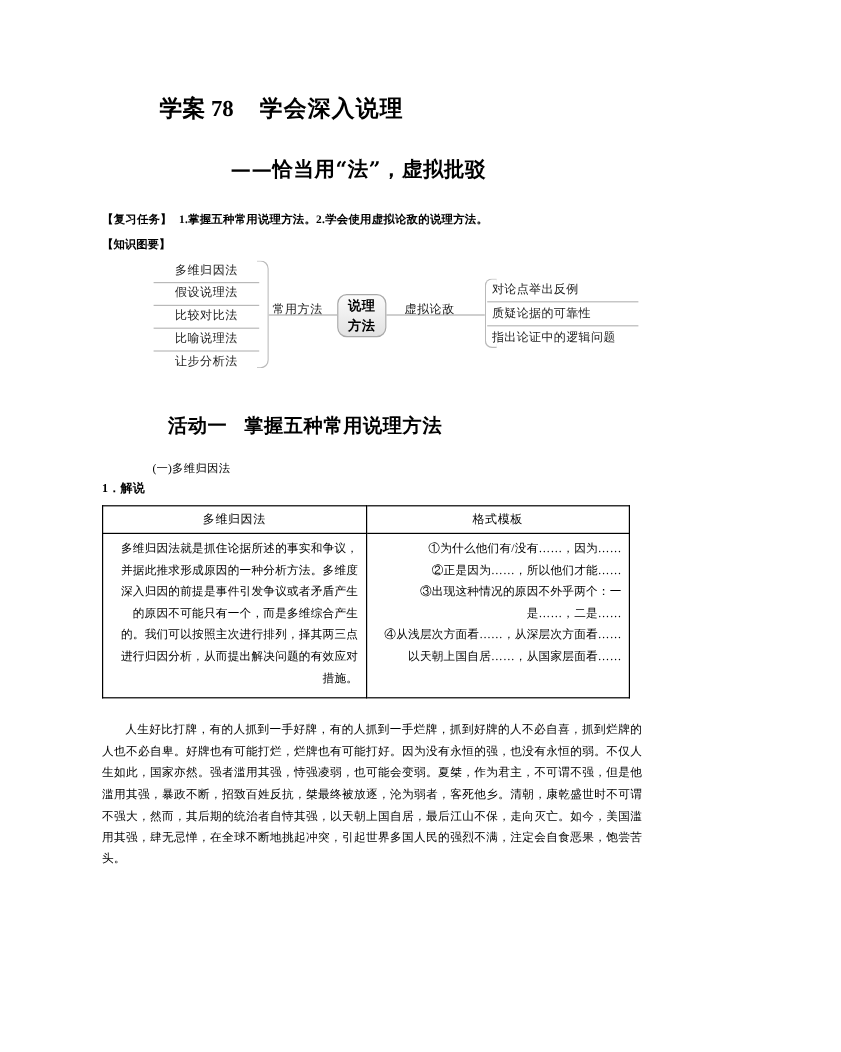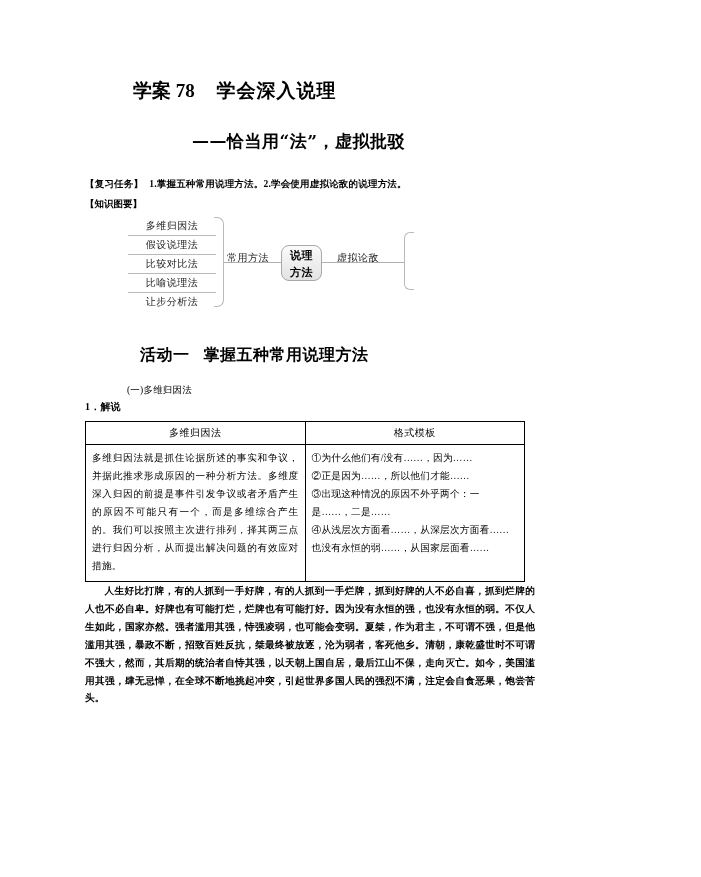--- a/index.html
+++ b/index.html
@@ -193,47 +193,47 @@
   table.explain {
     margin-top: 7px;
     border-collapse: collapse;
     width: 440px;
     table-layout: fixed;
   }
   table.explain th,
   table.explain td {
     border: 1px solid #000000;
     vertical-align: top;
+    text-align: right;
   }
   table.explain th {
     font-size: 10px;
     font-weight: normal;
     text-align: center;
     padding: 4px 0 4px 0;
     letter-spacing: 0.5px;
   }
   table.explain td {
     padding: 4px 6px 6px 6px;
     font-size: 9.7px;
     line-height: 1.85;
     letter-spacing: 0.2px;
   }
   td.left-cell { width: 212px; text-align: justify; }
   td.right-cell { width: 228px; }
   .tpl-item { white-space: normal; }
 
   
   .example-para {
-    margin-top: 0;
+    margin-top: 18px;
     font-size: 9.7px;
     line-height: 1.85;
     text-align: justify;
     text-indent: 2em;
     letter-spacing: 0.15px;
-    font-weight: bold;
   }
 </style>
 </head>
 <body>
 
 <div class="page">
   <div class="content">
 
     <div class="doc-title">
       <span class="num">学案 78</span>
@@ -264,20 +264,25 @@
 
       <div class="mm-center">
         <div>说理</div>
         <div>方法</div>
       </div>
 
       <div class="mm-line" style="left:194px; top:45px; width:82px;"></div>
       <div class="mm-label" style="left:209px; top:34px;">虚拟论敌</div>
 
       <div class="mm-bracket-right"></div>
+      <div class="mm-col-right">
+        <div class="mm-rleaf">对论点举出反例</div>
+        <div class="mm-rleaf">质疑论据的可靠性</div>
+        <div class="mm-rleaf">指出论证中的逻辑问题</div>
+      </div>
     </div>
 
     <div class="activity-heading">
       <span>活动一</span><span class="gap"></span><span>掌握五种常用说理方法</span>
     </div>
 
     <div class="sec-label">(一)多维归因法</div>
     <div class="sub-label">1．解说</div>
 
     <table class="explain">
@@ -288,21 +293,21 @@
         </tr>
       </thead>
       <tbody>
         <tr>
           <td class="left-cell">多维归因法就是抓住论据所述的事实和争议，并据此推求形成原因的一种分析方法。多维度深入归因的前提是事件引发争议或者矛盾产生的原因不可能只有一个，而是多维综合产生的。我们可以按照主次进行排列，择其两三点进行归因分析，从而提出解决问题的有效应对措施。</td>
           <td class="right-cell">
             <div class="tpl-item">①为什么他们有/没有……，因为……</div>
             <div class="tpl-item">②正是因为……，所以他们才能……</div>
             <div class="tpl-item">③出现这种情况的原因不外乎两个：一是……，二是……</div>
             <div class="tpl-item">④从浅层次方面看……，从深层次方面看……</div>
-            <div class="tpl-item">也没有永恒的弱……，从国家层面看……</div>
+            <div class="tpl-item">以天朝上国自居……，从国家层面看……</div>
           </td>
         </tr>
       </tbody>
     </table>
 
     <div class="example-para">人生好比打牌，有的人抓到一手好牌，有的人抓到一手烂牌，抓到好牌的人不必自喜，抓到烂牌的人也不必自卑。好牌也有可能打烂，烂牌也有可能打好。因为没有永恒的强，也没有永恒的弱。不仅人生如此，国家亦然。强者滥用其强，恃强凌弱，也可能会变弱。夏桀，作为君主，不可谓不强，但是他滥用其强，暴政不断，招致百姓反抗，桀最终被放逐，沦为弱者，客死他乡。清朝，康乾盛世时不可谓不强大，然而，其后期的统治者自恃其强，以天朝上国自居，最后江山不保，走向灭亡。如今，美国滥用其强，肆无忌惮，在全球不断地挑起冲突，引起世界多国人民的强烈不满，注定会自食恶果，饱尝苦头。</div>
 
   </div>
 </div>
 

